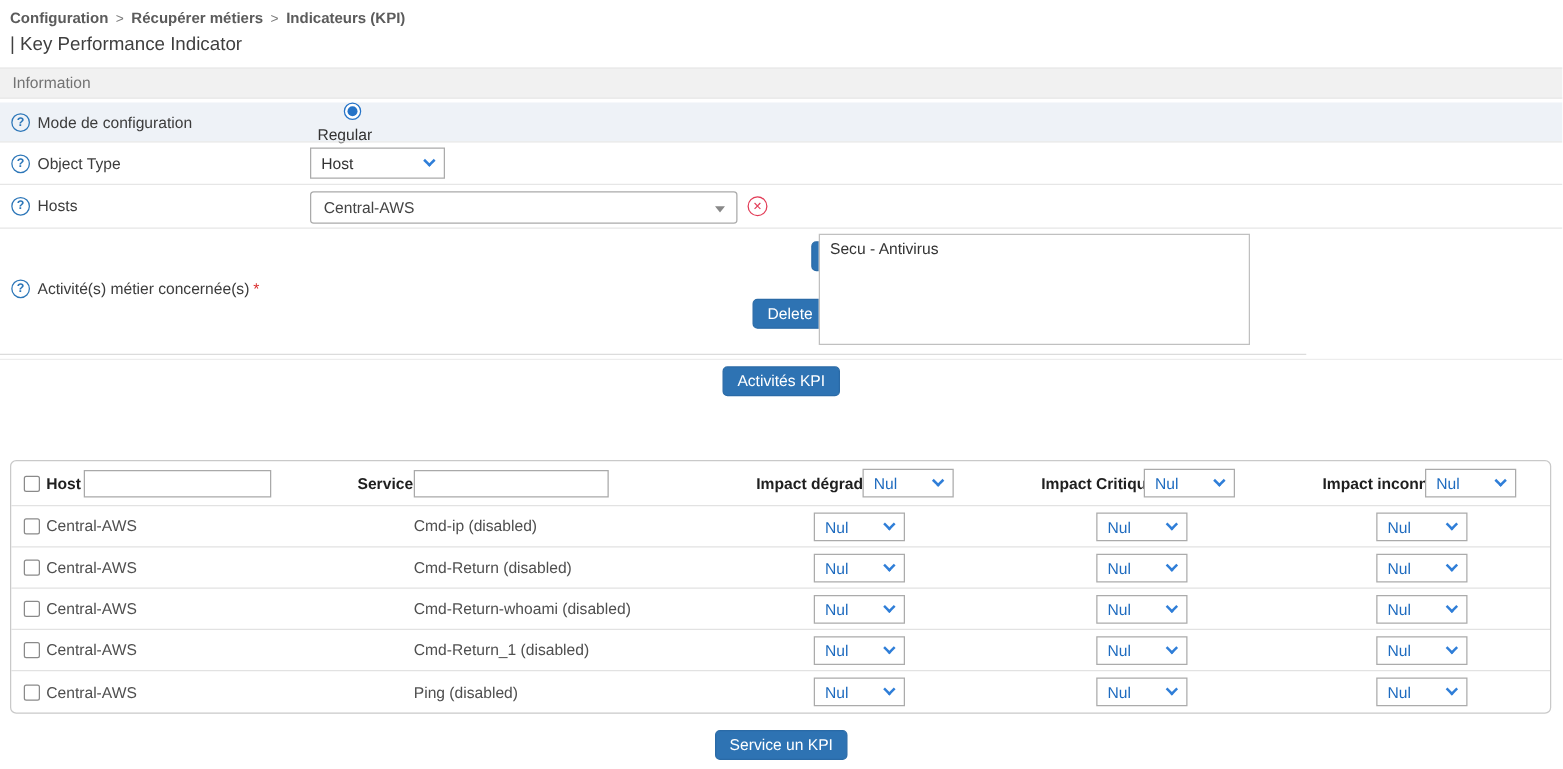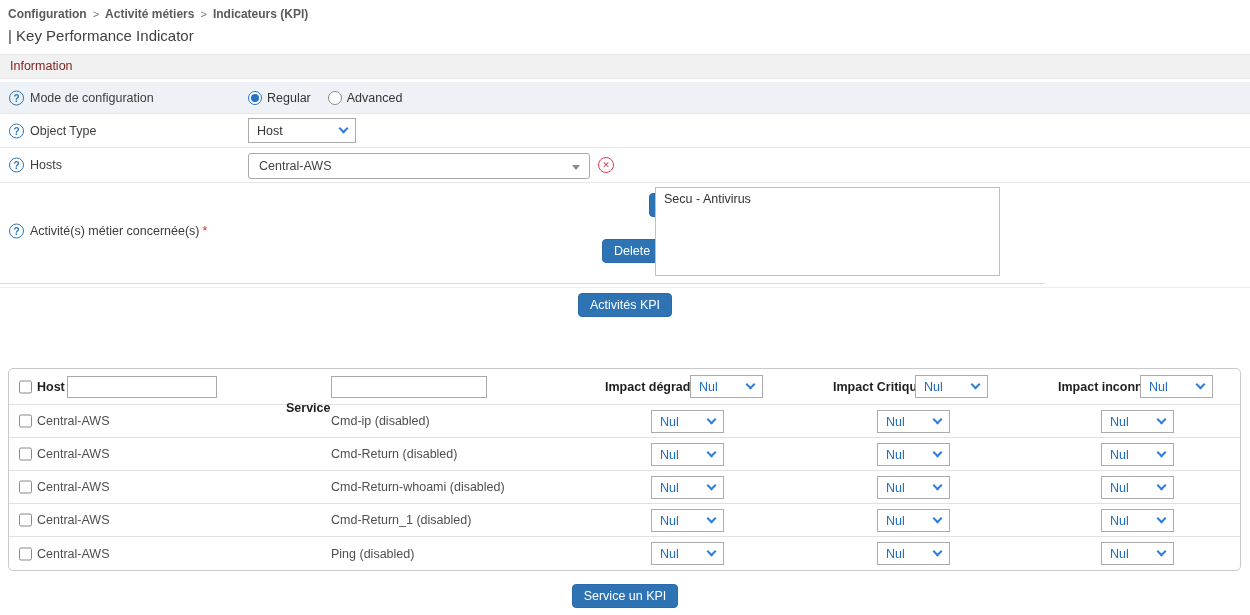--- a/index.html
+++ b/index.html
@@ -9,34 +9,34 @@
 
   
   .breadcrumb { position:absolute; left:8px; top:7px; font-size:12px; color:#5b5b5b; }
   .breadcrumb .crumb { cursor:pointer;font-weight:bold; }
   .breadcrumb .sep { color:#7a7a7a; margin:0 6px; font-size:11px; }
   .page-title { position:absolute; left:8px; top:27px; font-size:15px; color:#3f3f3f; }
 
   
   .info-bar { position:absolute; left:0; top:54px; width:100%; height:25px; background:#f1f1f1;
               border-top:1px solid #e7e7e7; border-bottom:1px solid #e7e7e7;
-              color:#7f1d1d; font-size:12.5px; line-height:23px; padding-left:10px; }
+              color:#737373; font-size:12.5px; line-height:23px; padding-left:10px; }
 
   
   .form { position:absolute; left:0; top:82px; width:100%; }
   .frow { position:relative; width:100%; }
   .frow + .frow { border-top:1px solid #e6e6e6; }
   .frow.tinted { background:#eef2f7; }
   .r1 { height:31px; } .r2 { height:34px; } .r3 { height:35px; } .r4 { height:97px; }
   .flabel { position:absolute; left:30px; top:50%; transform:translateY(-50%); color:#3c3c3c; white-space:nowrap; }
   .req { color:#d92a2a; margin-left:3px; }
   .qicon { position:absolute; left:9px; top:50%; transform:translateY(-50%);
            width:15px; height:15px; border:1px solid #2c76b8; border-radius:50%;
            color:#2c76b8; font-size:10px; font-weight:bold; text-align:center; line-height:13px; }
-  .fvalue { position:absolute; left:248px; top:0; height:100%; }
+  .fvalue { position:absolute; left:248px; top:0; height:100%;flex-direction:column; }
 
   
   .radio-group { display:flex; align-items:center; height:100%; gap:5px; }
   .radio { width:14px; height:14px; border:1px solid #8a8a8a; border-radius:50%; background:#fff; cursor:pointer; }
   .radio.on { border-color:#2573c7; }
   .radio.on::after { content:''; display:block; width:8px; height:8px; margin:2px; background:#2573c7; border-radius:50%; }
   .radio-label { margin-right:12px; color:#333; cursor:pointer; }
 
   
   .sel { display:flex; align-items:center; justify-content:space-between; background:#fff;
@@ -93,34 +93,34 @@
   .cbx { position:absolute; left:10px; top:50%; transform:translateY(-50%); width:13px; height:13px;
          border:1px solid #8a8a8a; border-radius:2px; background:#fff; cursor:pointer; }
   .h-label { position:absolute; top:50%; transform:translateY(-50%); font-weight:bold; color:#1f1f1f; white-space:nowrap; }
   .cell-text { position:absolute; top:50%; transform:translateY(-50%); color:#4f4f4f; white-space:nowrap; }
   .tinput { position:absolute; top:7px; height:22px; border:1px solid #a9a9a9; background:#fff; padding:0 5px;
             font-family:"Liberation Sans","DejaVu Sans",sans-serif; font-size:12.5px; }
   .tsel { position:absolute; top:6px; width:73px; }
   .trow .tsel { top:5px; }
 
   .hl-host { left:28px; } .in-host { left:58px; width:150px; }
-  .hl-service { left:277px;margin-top:21px; } .in-service { left:322px; width:156px; }
+  .hl-service { left:277px; } .in-service { left:322px; width:156px; }
   .hl-i1 { left:596px; } .hs-i1 { left:681px; }
   .hl-i2 { left:824px; } .hs-i2 { left:906px; }
   .hl-i3 { left:1049px; } .hs-i3 { left:1131px; }
   .ct-host { left:28px; } .ct-service { left:322px; }
   .rs-i1 { left:642px; } .rs-i2 { left:868px; } .rs-i3 { left:1092px; }
 </style>
 </head>
 <body>
 
 <div id="app">
 
   <div class="breadcrumb">
-    <span class="crumb">Configuration</span><span class="sep">&gt;</span><span class="crumb">Activité métiers</span><span class="sep">&gt;</span><span class="crumb">Indicateurs (KPI)</span>
+    <span class="crumb">Configuration</span><span class="sep">&gt;</span><span class="crumb">Récupérer métiers</span><span class="sep">&gt;</span><span class="crumb">Indicateurs (KPI)</span>
   </div>
 
   <div class="page-title">| Key Performance Indicator</div>
 
   <div class="info-bar">Information</div>
 
   <div class="form">
 
     <div class="frow r1 tinted">
       <span class="qicon">?</span>

